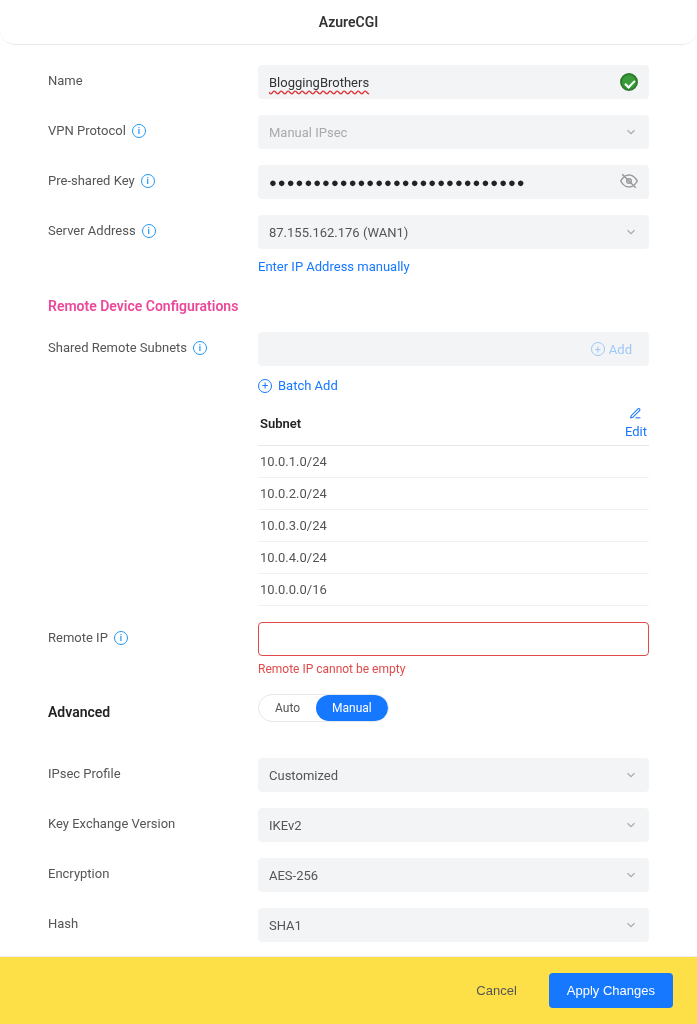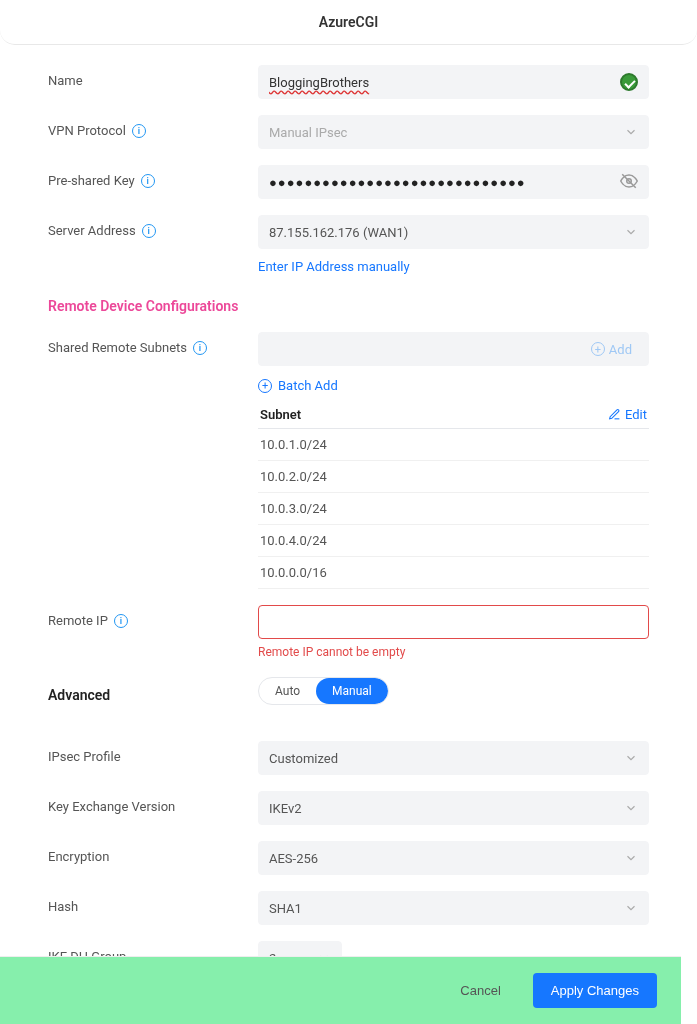--- a/index.html
+++ b/index.html
@@ -81,36 +81,36 @@
   .plus-circle {
     width:14px; height:14px; border:1.5px solid #9fc8f5; border-radius:50%; display:inline-flex;
     align-items:center; justify-content:center; font-size:11px; line-height:1;
   }
   .plus-circle.active { border-color:#1677ff; color:#1677ff; }
   .batch-row { display:flex; align-items:center; gap:6px; margin-bottom:8px; color:#1677ff; }
   .subnet-head {
     display:flex; justify-content:space-between; align-items:center;
     font-weight:600; color:#222; padding: 6px 2px;
   }
-  .edit-link { color:#1677ff; display:flex; align-items:center; gap:4px; font-weight:400; }
+  .edit-link { color:#1677ff; display:flex; align-items:center; gap:4px; font-weight:400;flex-direction:column; }
   .pencil { width:13px; height:13px; }
   .subnet-list { border-top:1px solid #e5e7eb; }
   .subnet-item { padding:8px 2px; border-bottom:1px solid #f0f0f0; color:#555; }
   .error-text { color:#e24a4a; font-size:12px; margin-top:6px; }
   .toggle-pill {
     display:inline-flex; border-radius:20px; overflow:hidden; border:1px solid #e5e7eb;
     background:#fff;
     justify-content:center;
   }
   .toggle-opt { padding:6px 16px; font-size:12px; color:#555; cursor:pointer; }
   .toggle-opt.active { background:#1677ff; color:#fff; border-radius:20px; }
   .footer {
-    position:fixed; bottom:0; left:0; right:16px; max-width:697px; margin:0 auto;
+    position:fixed; bottom:0; left:0; right:0; max-width:697px; margin:0 auto;
     display:flex; justify-content:flex-end; gap:20px; padding:16px 24px;
-    background:#86efac; border-top:1px solid #eee;
+    background:#fde047; border-top:1px solid #eee;
   }
   .btn-cancel { color:#555; background:none; border:none; cursor:pointer; font-size:13px; padding:8px 12px; }
   .btn-apply { background:#1677ff; color:#fff; border:none; border-radius:4px; padding:10px 18px; font-size:13px; cursor:pointer; }
   .eye-svg { width:18px; height:18px; }
 </style>
 </head>
 <body>
 
 <div class="header">AzureCGI</div>
 

